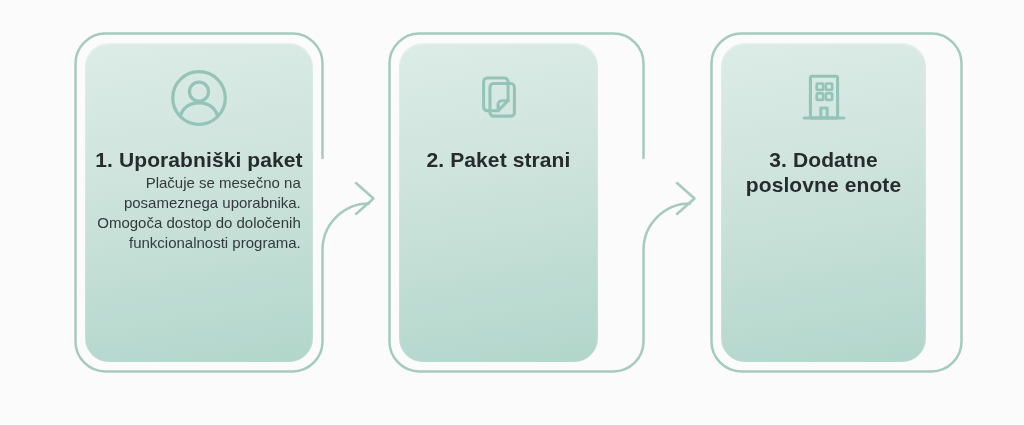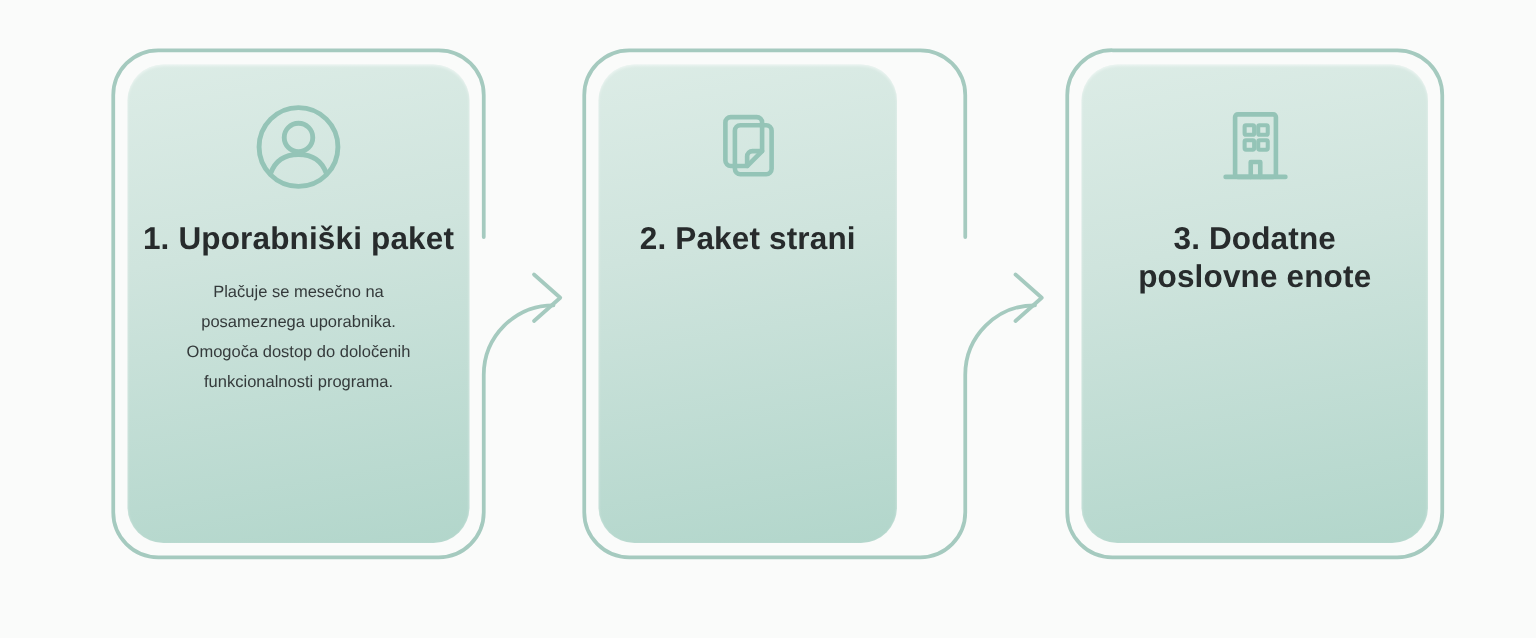--- a/index.html
+++ b/index.html
@@ -20,23 +20,23 @@
     display:flex;flex-direction:column;align-items:center;
     text-align:center;
   }
   .card-icon{margin-top:26px;width:58px;height:58px;opacity:.9;}
   .card-title{
     margin-top:20px;
     font-size:21px;font-weight:700;color:var(--title-color,#272b2c);
     line-height:25px;white-space:pre-line;letter-spacing:.1px;
   }
   .card-body{
-    margin-top:13px;padding:0 8px;
-    font-size:11px;color:var(--body-color,#343a3b);
-    line-height:20px;white-space:pre-line;
+    margin-top:1px;padding:0 8px;
+    font-size:15px;color:var(--body-color,#343a3b);
+    line-height:20px;white-space:pre-line;text-align:right;
   }
   .stroke{fill:none;stroke:var(--outline-color,#a5cabf);stroke-width:2.5;stroke-linecap:round;stroke-linejoin:round;}
   .icon-stroke{fill:none;stroke:var(--icon-color,#8ec1b3);stroke-linecap:round;stroke-linejoin:round;}
 </style>
 </head>
 <body style="background: rgb(250, 251, 250);">
 
 <div class="canvas">
 
   <div class="card" style="left:74px;width:310px;">
@@ -70,21 +70,21 @@
         <path class="icon-stroke" stroke-width="3.4" d="M 31 46 L 31 39 A 4 4 0 0 1 35 35 L 42 35"></path>
       </svg>
       <div class="card-title">2. Paket strani</div>
     </div>
   </div>
 
   <div class="card" style="left:710px;width:253px;">
     <svg class="card-outline-svg" width="253" height="341" viewBox="0 0 253 341">
       <rect class="stroke" x="1.5" y="1.5" width="250" height="338" rx="30"></rect>
     </svg>
-    <div class="card-fill" style="width:231px;">
+    <div class="card-fill" style="width:205px;">
       <svg class="card-icon" viewBox="0 0 64 64">
         <rect class="icon-stroke" stroke-width="3.4" x="17" y="8" width="30" height="46" rx="2"></rect>
         <rect class="icon-stroke" stroke-width="3" x="24" y="16" width="7" height="7" rx="1"></rect>
         <rect class="icon-stroke" stroke-width="3" x="34" y="16" width="7" height="7" rx="1"></rect>
         <rect class="icon-stroke" stroke-width="3" x="24" y="27" width="7" height="7" rx="1"></rect>
         <rect class="icon-stroke" stroke-width="3" x="34" y="27" width="7" height="7" rx="1"></rect>
         <path class="icon-stroke" stroke-width="3.4" d="M28.5 54 L28.5 43 L35.5 43 L35.5 54"></path>
         <path class="icon-stroke" stroke-width="3.4" d="M10 54 L54 54"></path>
       </svg>
       <div class="card-title">3. Dodatne

